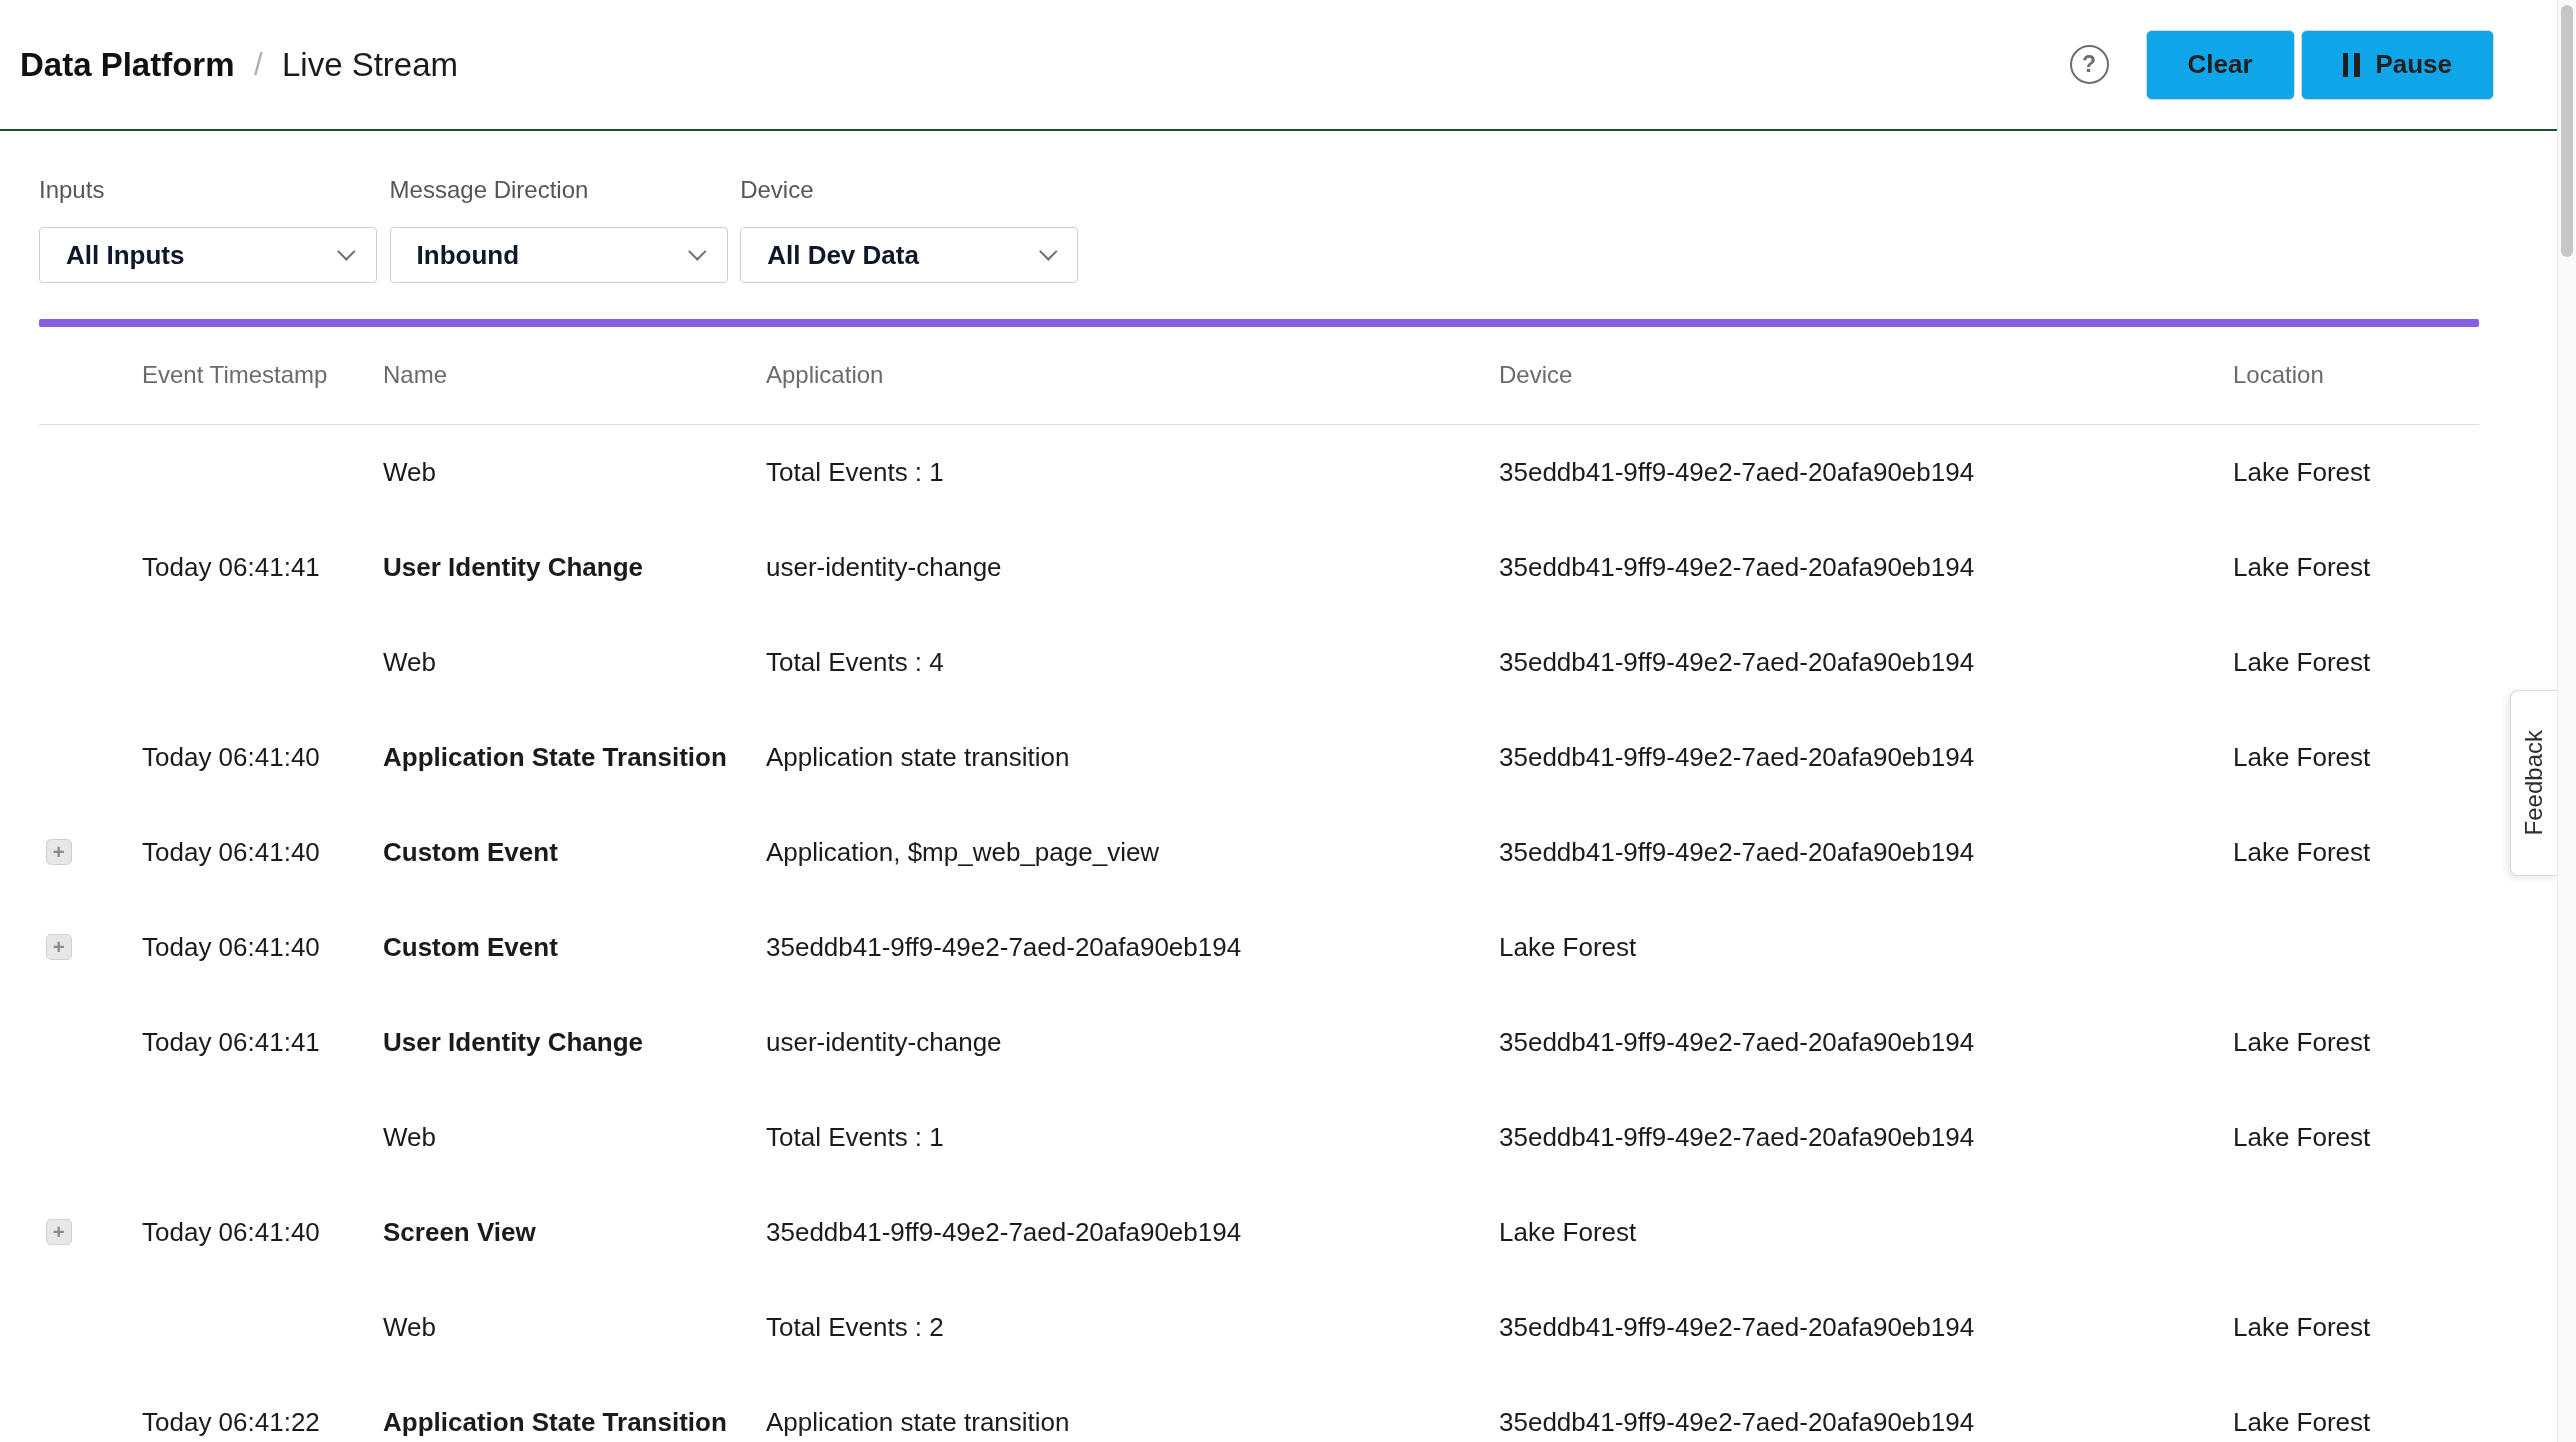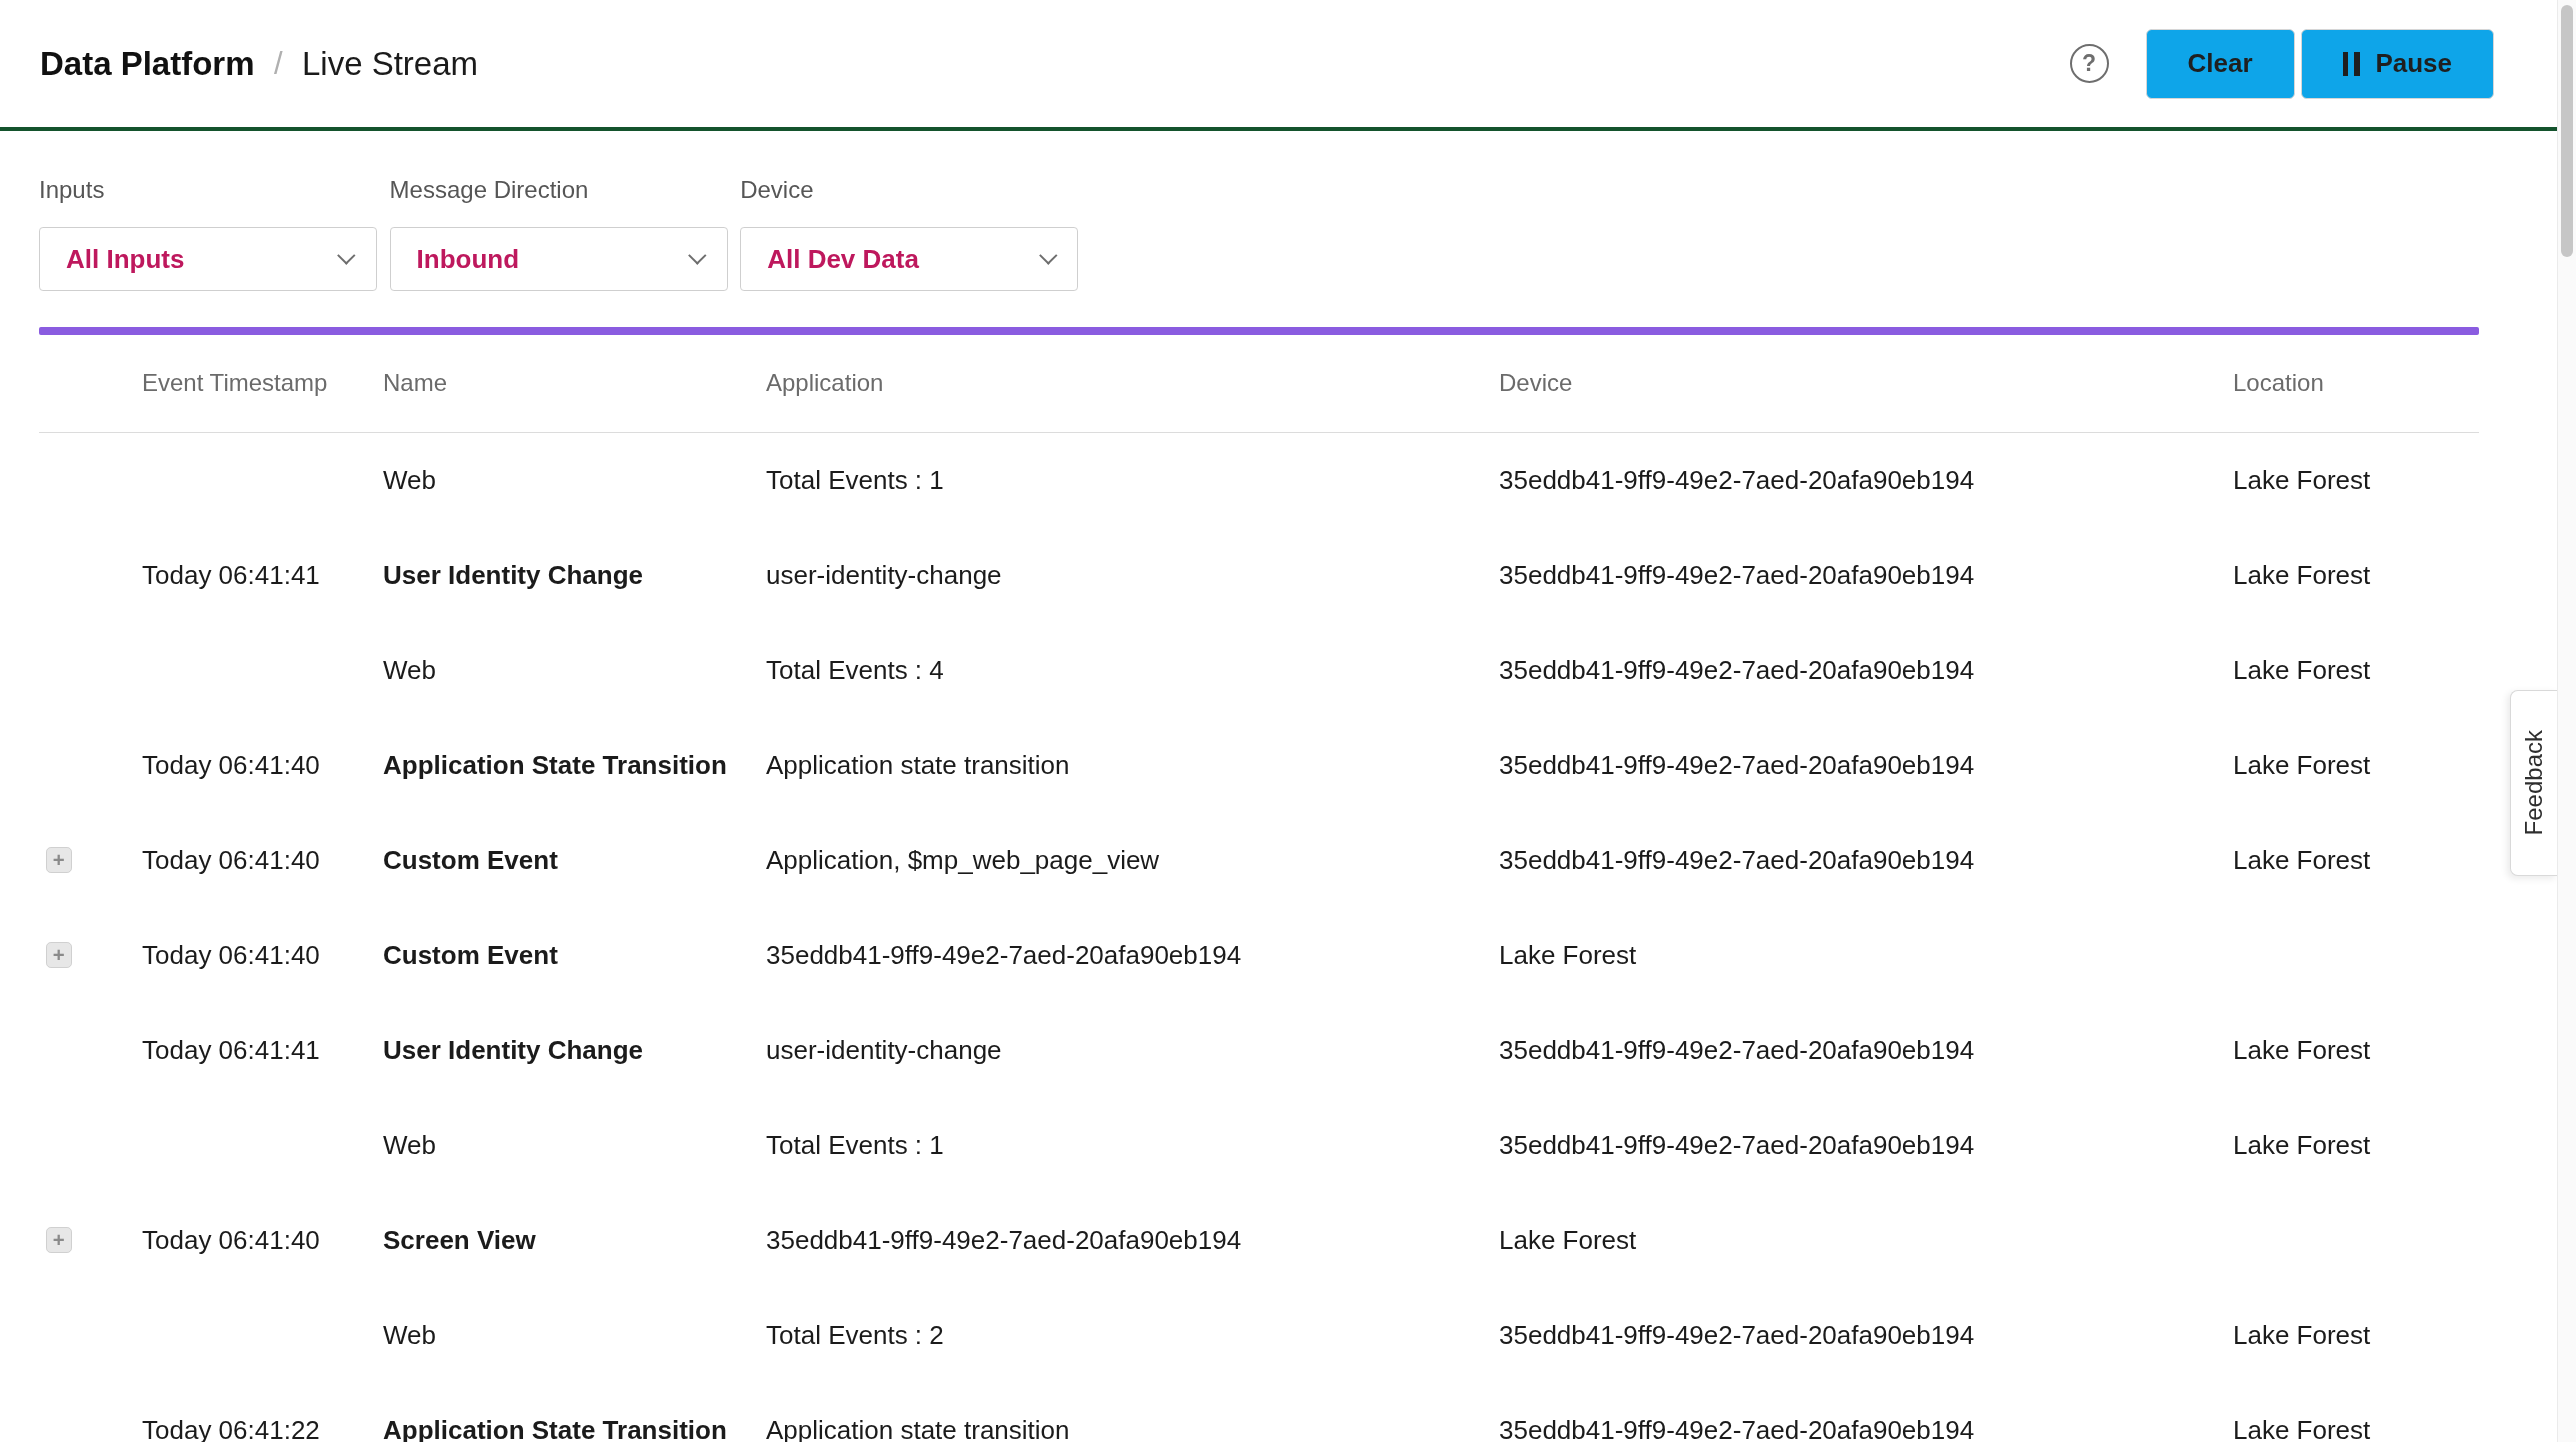--- a/index.html
+++ b/index.html
@@ -10,22 +10,22 @@
     overflow:hidden;
     background:#ffffff;
     font-family:"Liberation Sans","DejaVu Sans",sans-serif;
     color:#1b1b1b;
   }
 
   
   .topbar {
     height:131px;
     display:flex; align-items:center; justify-content:space-between;
-    padding:0 82px 0 40px;
-    border-bottom:4px solid #14532d;
+    padding:0 82px 0 20px;
+    border-bottom:2px solid #14532d;
   }
   .breadcrumb { display:flex; align-items:center; font-size:33px; }
   .crumb-parent { font-weight:700; color:#111; cursor:pointer; }
   .crumb-sep { color:#b0b0b0; margin:0 19.4px; font-size:31px; font-weight:400; }
   .crumb-current { font-weight:400; color:#1b1b1b; }
 
   .topbar-right { display:flex; align-items:center; gap:37px; }
   .help-icon {
     width:39px; height:39px; border-radius:50%;
     border:2.4px solid #6e6e6e; color:#6e6e6e;
@@ -42,25 +42,25 @@
   .btn + .btn { margin-left:-15.5px; }
   .btn-group { display:flex; gap:21.4px; }
   .pause-icon { display:inline-flex; gap:5.8px; margin-right:15.5px; }
   .pause-icon i { display:block; width:5.8px; height:24px; background:#1f1f1f; }
 
   
   .filters { display:flex; gap:12.6px; padding:45px 0 0 39px; }
   .filter { width:338px; }
   .filter-label { font-size:24px; color:#565656; margin-bottom:23px; }
   .dropdown {
-    height:64px;
+    height:56px;
     border:1px solid #cfcfcf; border-radius:3.9px; background:#fff;
     display:flex; align-items:center; justify-content:space-between;
     padding:0 23px 0 26px;
-    font-size:26px; font-weight:700; color:#be185d;
+    font-size:26px; font-weight:700; color:#0f172a;
     cursor:pointer;
     gap:25px;
   }
   .chevron {
     width:12.6px; height:12.6px;
     border-right:2.4px solid #6e6e6e; border-bottom:2.4px solid #6e6e6e;
     transform:rotate(45deg); margin-top:-7.8px;
   }
 
   

